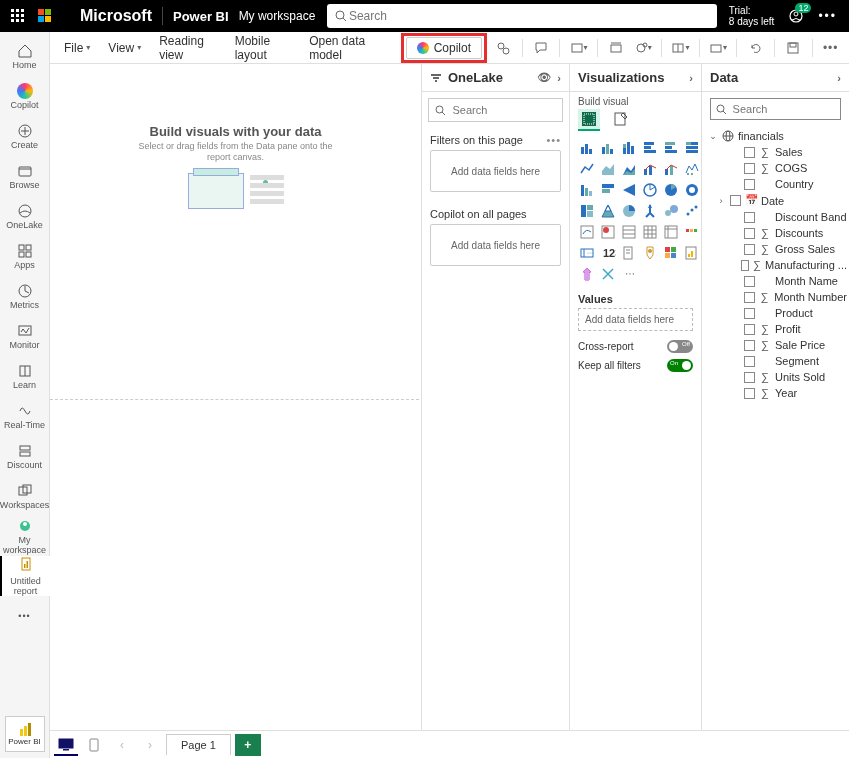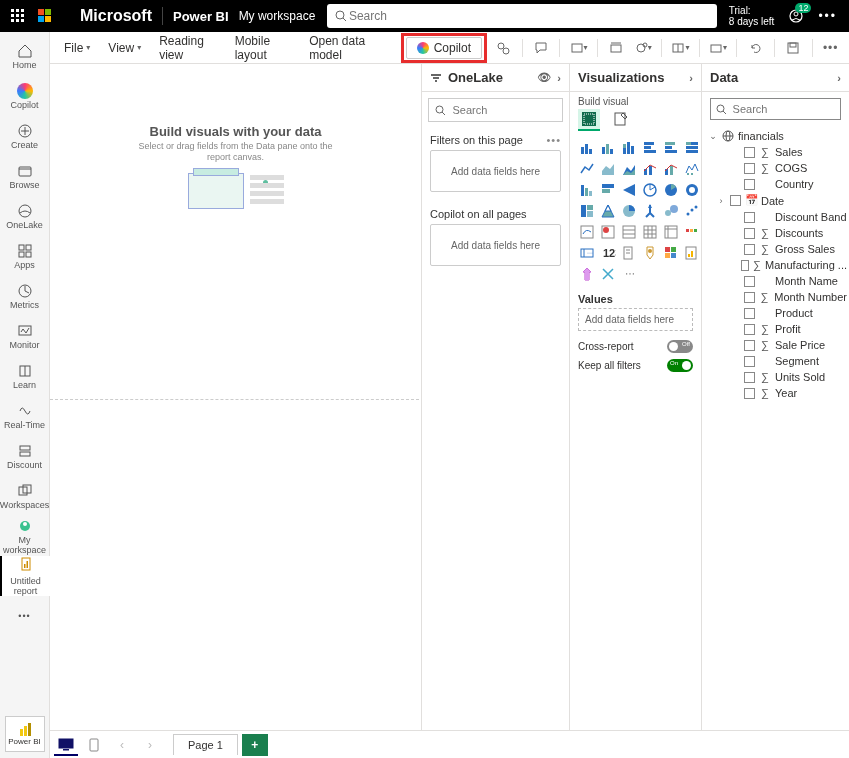--- a/index.html
+++ b/index.html
@@ -91,21 +91,21 @@
   .tree-row { display:flex; align-items:center; gap:4px; padding:2px 0; cursor:pointer; white-space:nowrap; overflow:hidden; text-overflow:ellipsis;}
   .tree-row .exp { width:10px; text-align:center; color:#666; font-size:9px;}
   .tree-row .cb { width:11px; height:11px; border:1px solid #888; display:inline-block;}
   .tree-row .sig { font-family: "Segoe UI Symbol", sans-serif; color:#555; font-size:11px; width:12px; text-align:center;}
   .tree .child { padding-left:22px; }
 
   
   .pagebar { position:absolute; bottom:0; left:50px; right:0; height:28px; border-top:1px solid #e1dfdd; display:flex; align-items:center; padding:0 4px; gap:4px;}
   .pb-ico{ width:24px; height:22px; display:flex; align-items:center; justify-content:center; color:#555; cursor:pointer;}
   .pb-ico.active{ border-bottom:2px solid #006; }
-  .page-tab{ padding:4px 14px; font-size:11px; background:#fff; border-top:1px solid #ccc; border-right:1px solid #ccc; border-left:1px solid #ccc;margin-left:7px;}
+  .page-tab{ padding:4px 14px; font-size:11px; background:#fff; border-top:1px solid #ccc; border-right:1px solid #ccc; border-left:1px solid #ccc;}
   .page-add{ width:26px; height:22px; background:#1a7f4e; color:#fff; display:flex; align-items:center; justify-content:center; font-weight:bold; cursor:pointer;}
 
   svg { display:block; }
 </style>
 </head>
 <body>
 
 <div class="topbar">
   <div class="waffle">
     <svg class="waffle-svg" width="14" height="14">

